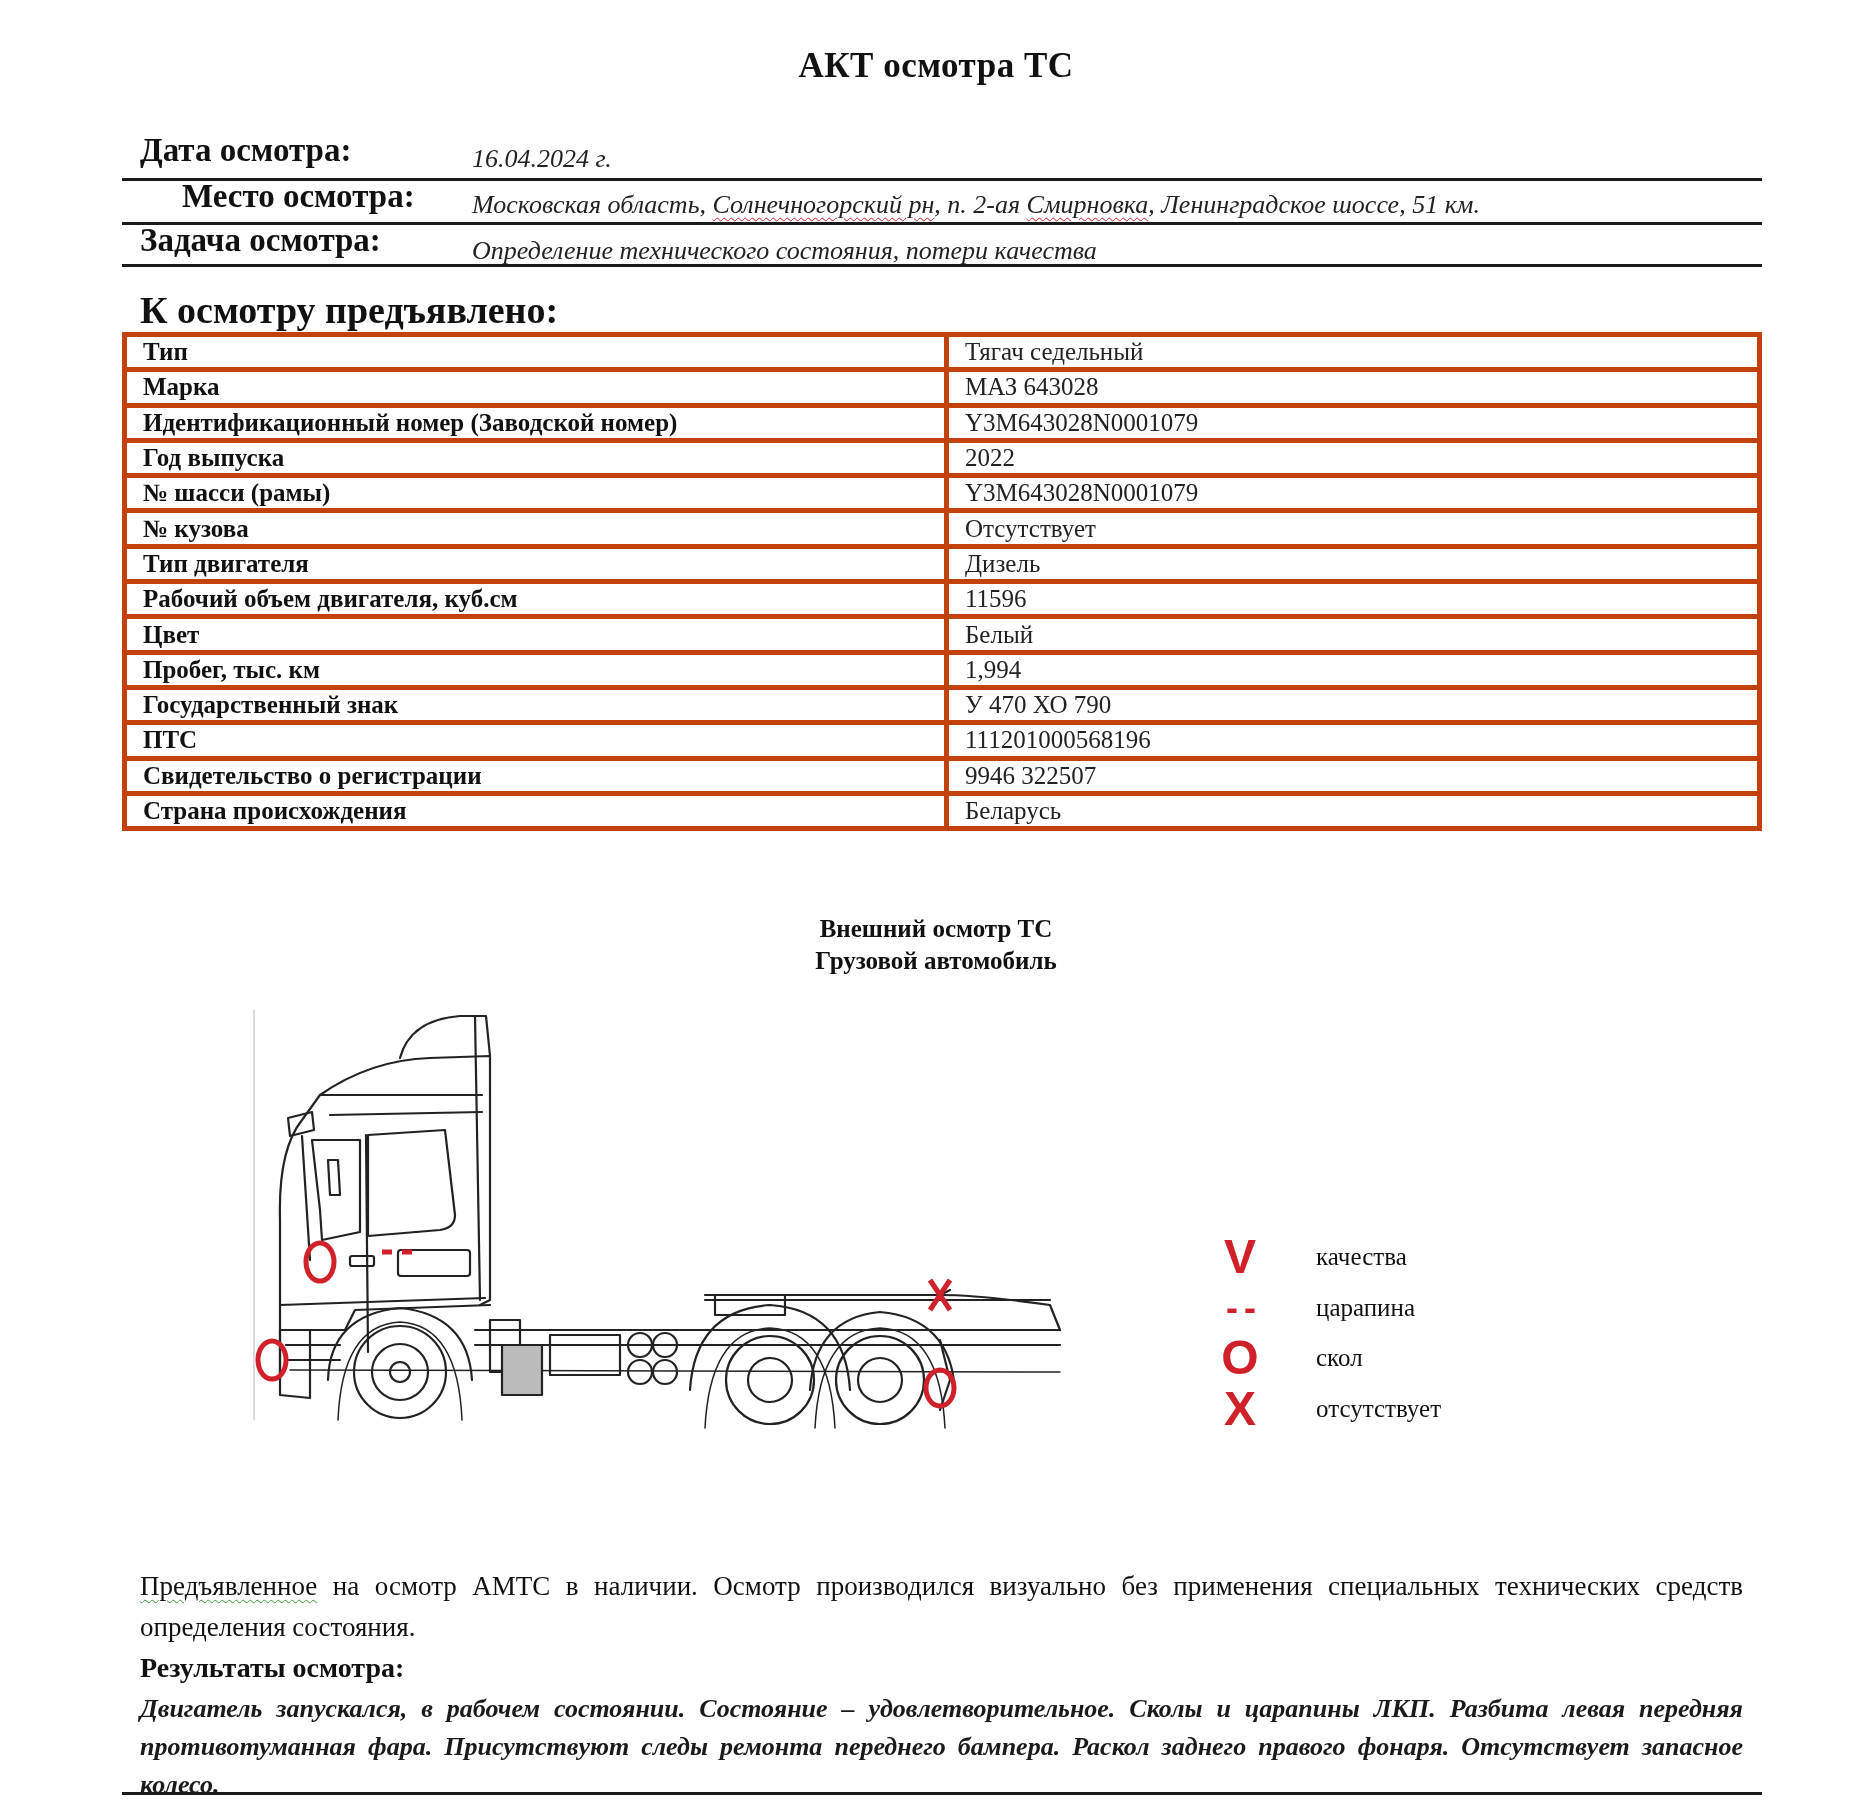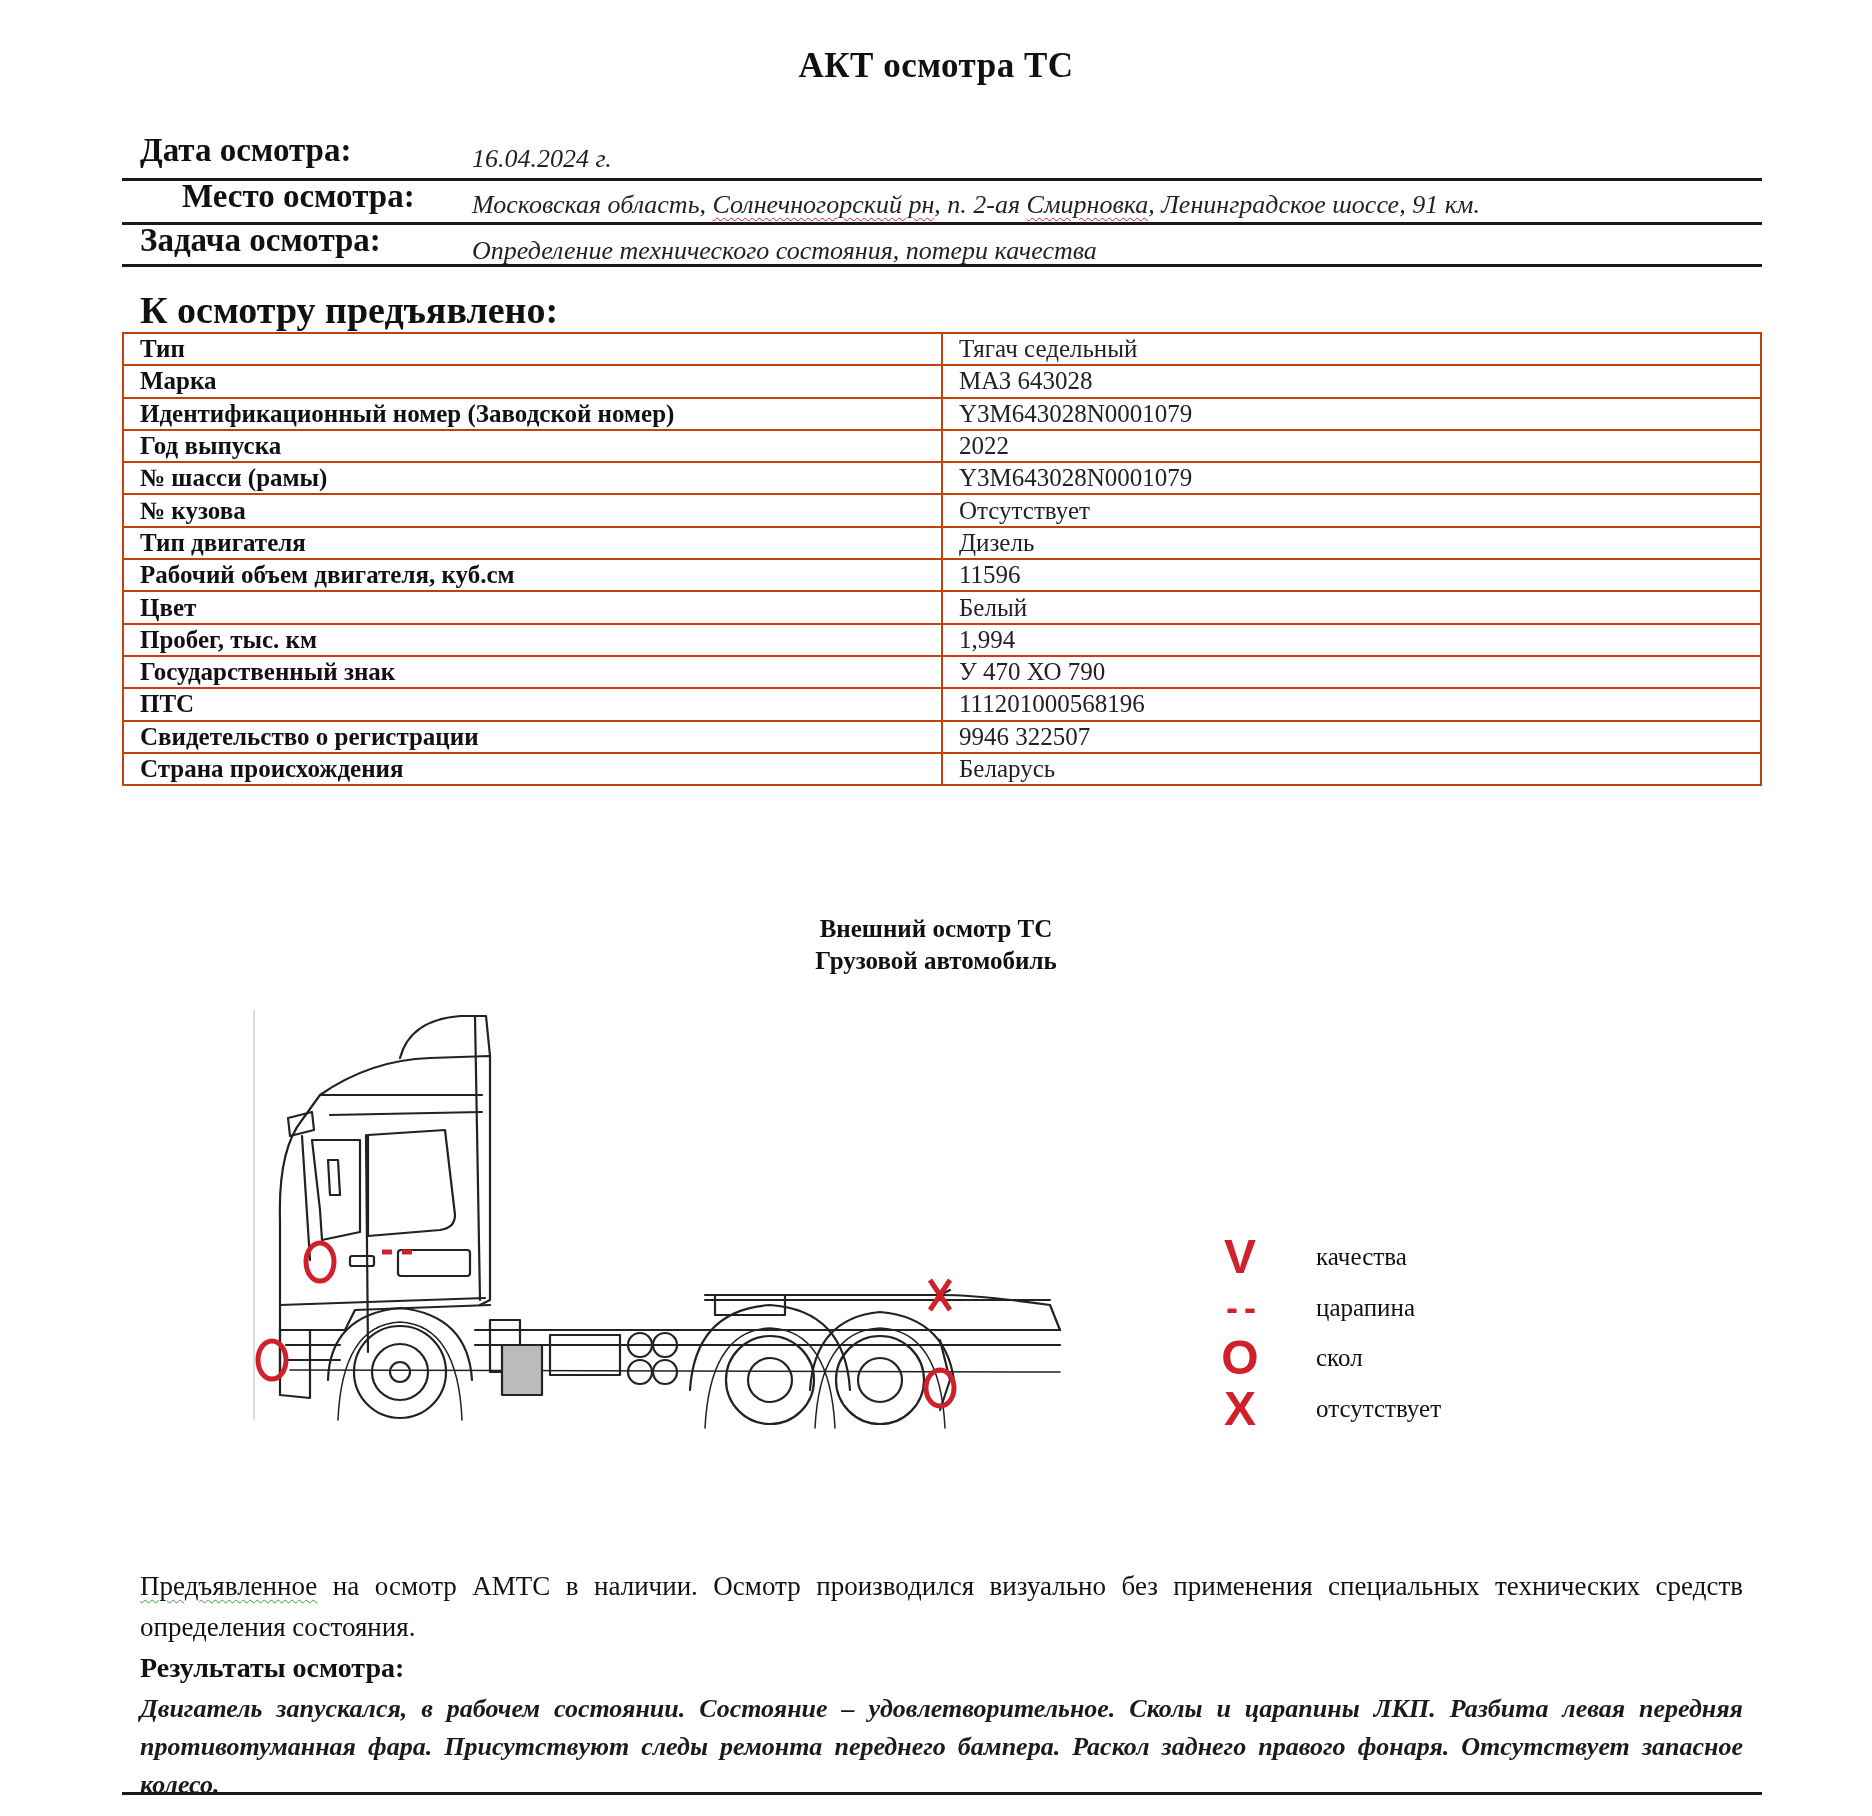--- a/index.html
+++ b/index.html
@@ -7,21 +7,21 @@
          font-family:"Liberation Serif","DejaVu Serif",serif; color:#111; }
   .abs { position:absolute; }
   .title { left:0; width:1872px; top:46px; text-align:center; font-size:35px; font-weight:bold; letter-spacing:0.5px; }
   .hdr-label { left:140px; font-size:33px; font-weight:bold; white-space:nowrap; }
   .hdr-value { left:472px; font-size:26px; font-style:italic; white-space:nowrap; color:#222; }
   .rule { left:122px; width:1640px; height:3px; background:#1a1a1a; }
   .squiggle { text-decoration: underline wavy #d0202a; text-decoration-thickness:1px; text-underline-offset:4px; }
   .squiggle-green { text-decoration: underline wavy #3a9a3a; text-decoration-thickness:1px; text-underline-offset:4px; }
   .section { left:140px; top:288px; font-size:38px; font-weight:bold; white-space:nowrap; }
   table.spec { position:absolute; left:122px; top:332px; width:1640px; border-collapse:collapse; }
-  table.spec td { border:2px solid #c2410c; height:30.3px; padding:0 0 0 16px; font-size:25px; line-height:30px; white-space:nowrap; }
+  table.spec td { border:5px solid #c2410c; height:30.3px; padding:0 0 0 16px; font-size:25px; line-height:30px; white-space:nowrap; }
   table.spec td.k { width:801px; font-weight:bold; }
   table.spec td.v { color:#222; }
   .sub { left:0; width:1872px; text-align:center; font-size:25px; font-weight:bold; line-height:32px; }
   .truck { left:250px; top:1000px; width:820px; height:440px; }
   .legend-sym { left:1218px; width:44px; text-align:center; color:#d0202a; font-family:"Liberation Sans","DejaVu Sans",sans-serif; font-weight:bold; font-size:48px; line-height:50px; }
   .legend-lbl { left:1316px; font-size:25px; line-height:50px; white-space:nowrap; }
   .para { left:140px; width:1603px; font-size:27px; line-height:41px; text-align:justify; text-align-last:left; }
   .results-title { left:140px; top:1652px; font-size:28px; font-weight:bold; white-space:nowrap; }
   .results { left:140px; width:1603px; top:1690px; font-size:26px; line-height:38px; font-style:italic; font-weight:bold; text-align:justify; color:#1a1a1a; }
 </style>
@@ -29,21 +29,21 @@
 <body>
 
 <div class="abs title">АКТ осмотра ТС</div>
 
 <div class="abs hdr-label" style="top:132px;">Дата осмотра:</div>
 <div class="abs hdr-value" style="top:144px;">16.04.2024 г.</div>
 <div class="abs rule" style="top:178px;"></div>
 
 <div class="abs hdr-label" style="top:178px;margin-left:42px;">Место осмотра:</div>
 <div class="abs hdr-value" style="top:190px;">
-  <span>Московская область, </span><span class="squiggle">Солнечногорский рн</span><span>, п. 2-ая </span><span class="squiggle">Смирновка</span><span>, Ленинградское шоссе, 91 км.</span>
+  <span>Московская область, </span><span class="squiggle">Солнечногорский рн</span><span>, п. 2-ая </span><span class="squiggle">Смирновка</span><span>, Ленинградское шоссе, 51 км.</span>
 </div>
 <div class="abs rule" style="top:222px;"></div>
 
 <div class="abs hdr-label" style="top:222px;">Задача осмотра:</div>
 <div class="abs hdr-value" style="top:236px;">Определение технического состояния, потери качества</div>
 <div class="abs rule" style="top:264px;"></div>
 
 <div class="abs section">К осмотру предъявлено:</div>
 
 <table class="spec">

